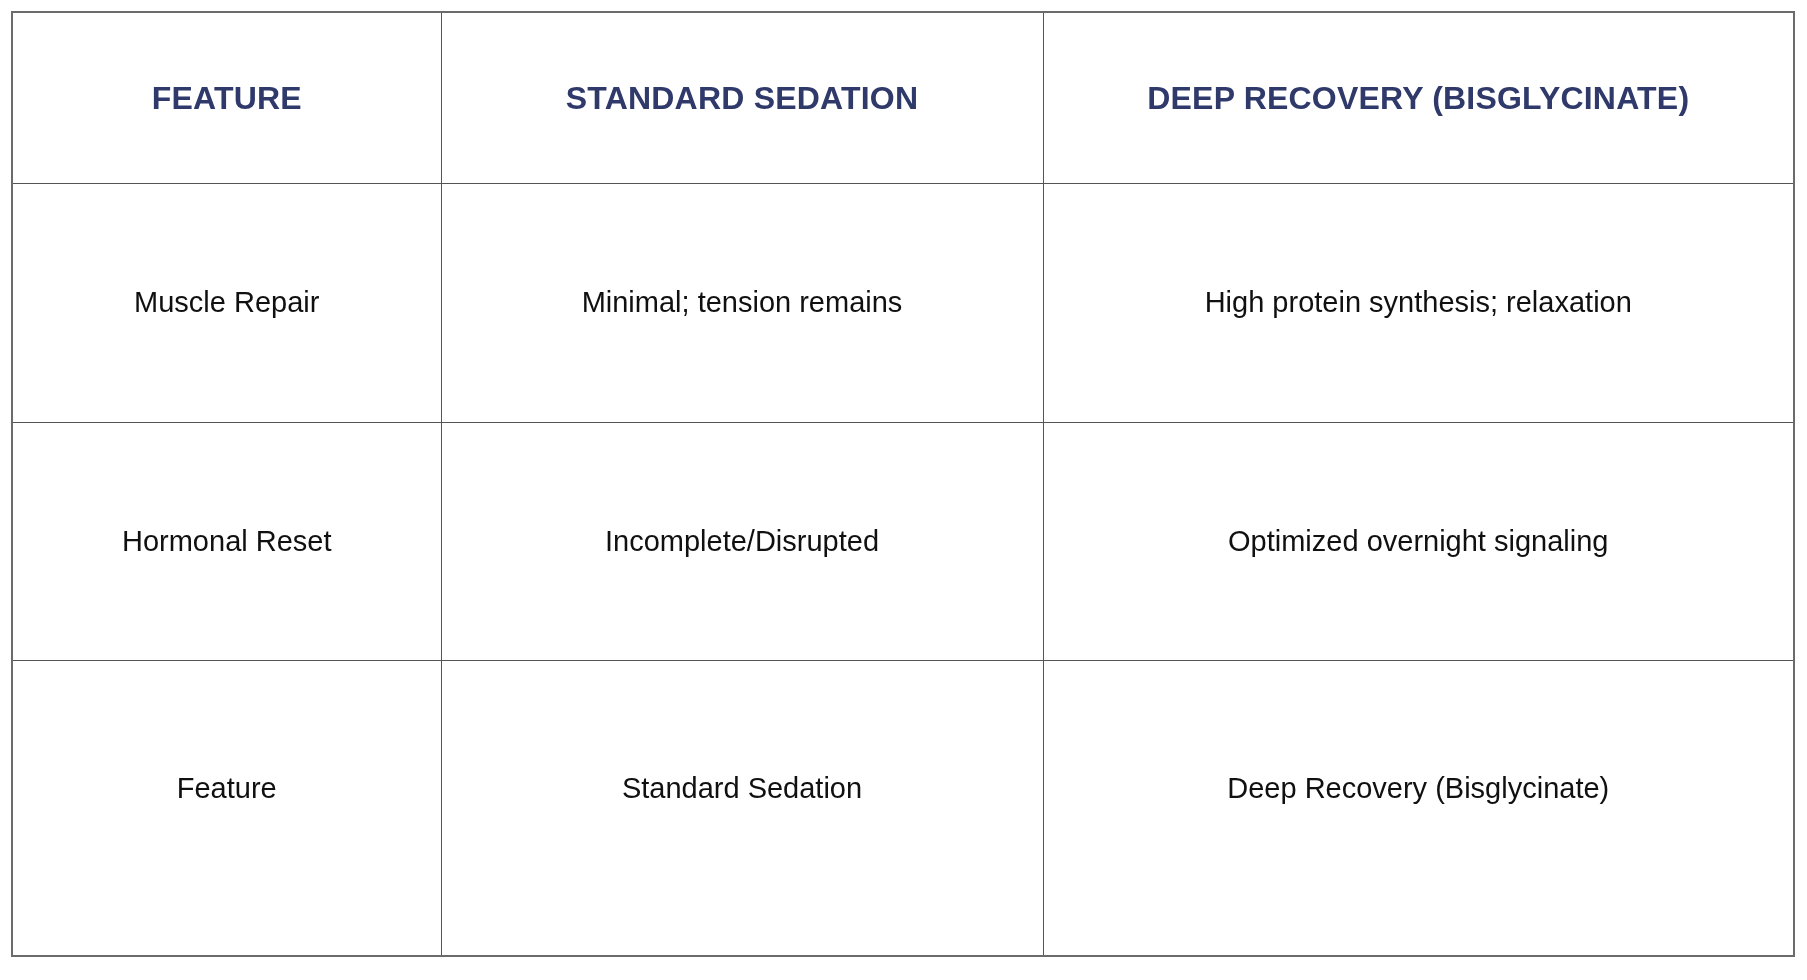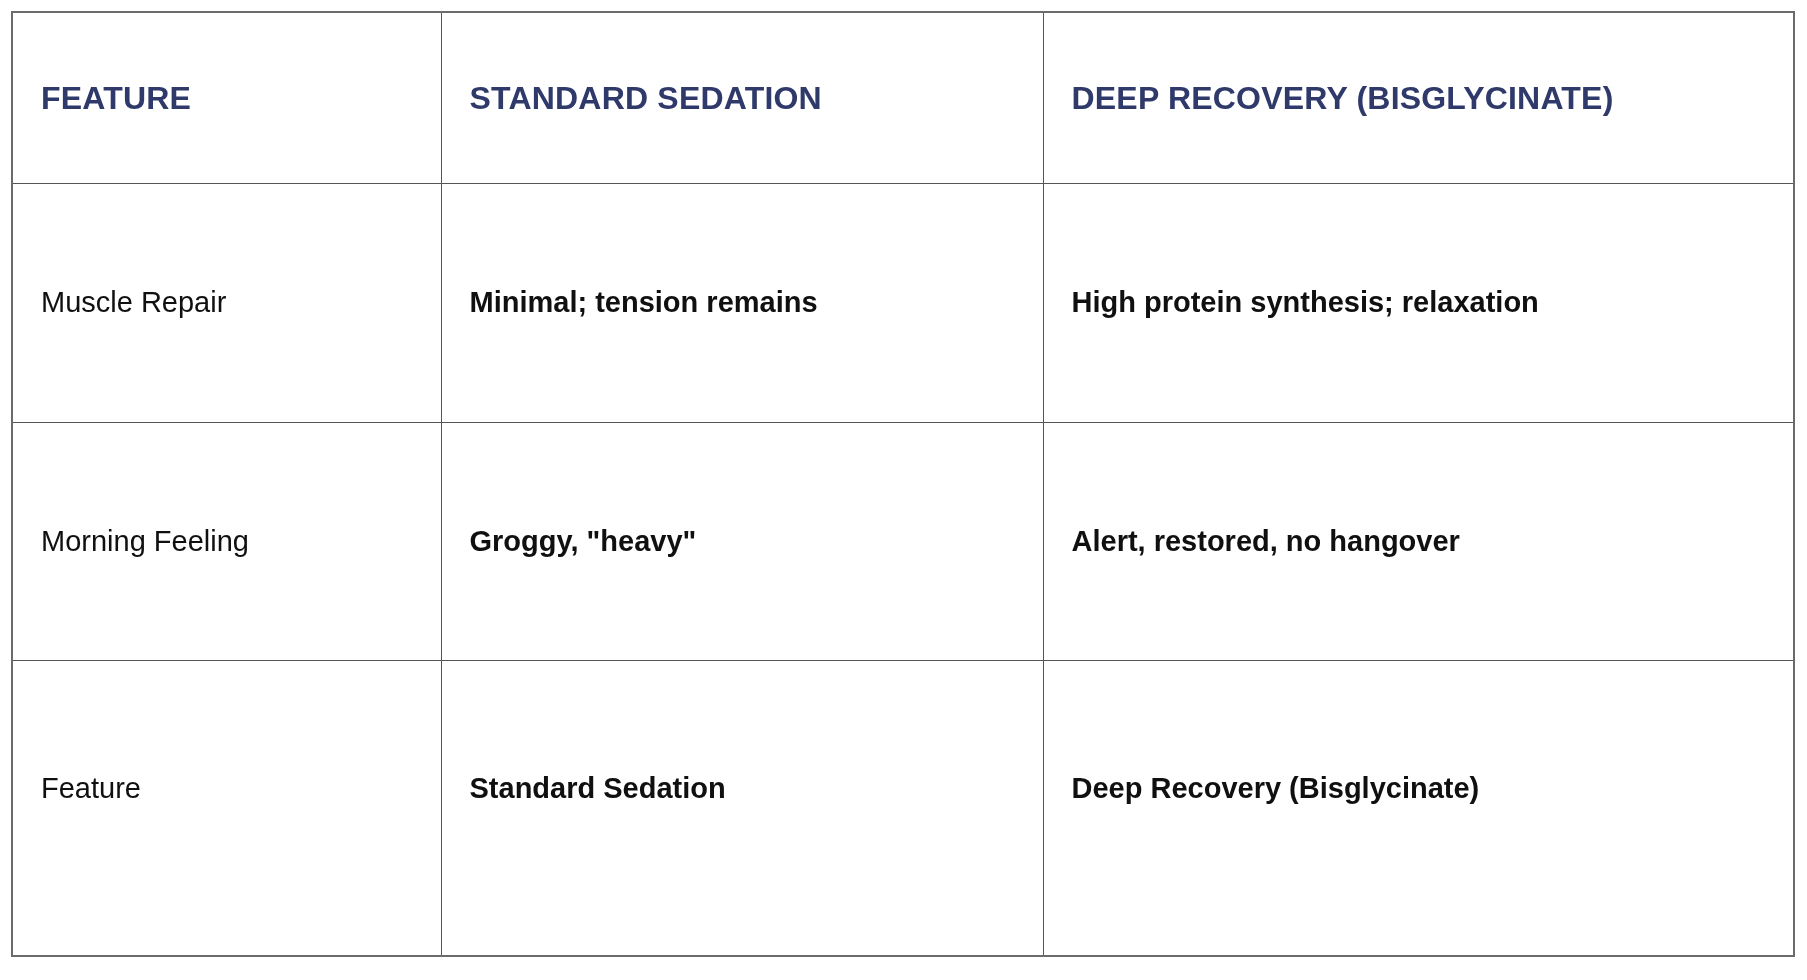--- a/index.html
+++ b/index.html
@@ -38,21 +38,21 @@
     border: 2px solid #6b6b6b;
   }
 
   table.comparison col.c-feature  { width: 429px; }
   table.comparison col.c-standard { width: 602px; }
   table.comparison col.c-deep     { width: 751px; }
 
   table.comparison th,
   table.comparison td {
     border: 1px solid #555555;
-    text-align: left;
+    text-align: center;
     vertical-align: middle;
     padding: 6px 28px;
     background: #ffffff;
   }
 
   
   table.comparison thead th {
     height: 158px;
     color: #2f3a6b;
     font-weight: 700;
@@ -63,21 +63,21 @@
     font-family: "Liberation Sans Narrow", "Liberation Sans", "DejaVu Sans Condensed", "DejaVu Sans", sans-serif;
     line-height: 1.15;
     white-space: nowrap;
   }
 
   
   table.comparison tbody td {
     height: 157px;
     color: #101010;
     font-size: 29px;
-    font-weight: 700;
+    font-weight: 400;
     line-height: 1.2;
     font-family: "Liberation Sans Narrow", "Liberation Sans", "DejaVu Sans Condensed", "DejaVu Sans", sans-serif;
   }
 
   table.comparison tbody td.feature-cell {
     font-weight: 400;
   }
 
   
   table.comparison tbody tr:last-child td {
@@ -103,23 +103,23 @@
           <th>DEEP RECOVERY (BISGLYCINATE)</th>
         </tr>
       </thead>
       <tbody>
         <tr>
           <td class="feature-cell">Muscle Repair</td>
           <td>Minimal; tension remains</td>
           <td>High protein synthesis; relaxation</td>
         </tr>
         <tr>
-          <td class="feature-cell">Morning Feeling</td>
-          <td>Groggy, "heavy"</td>
-          <td>Alert, restored, no hangover</td>
+          <td class="feature-cell">Hormonal Reset</td>
+          <td>Incomplete/Disrupted</td>
+          <td>Optimized overnight signaling</td>
         </tr>
         <tr>
           <td class="feature-cell">Feature</td>
           <td>Standard Sedation</td>
           <td>Deep Recovery (Bisglycinate)</td>
         </tr>
       </tbody>
     </table>
   </div>
 </div>

